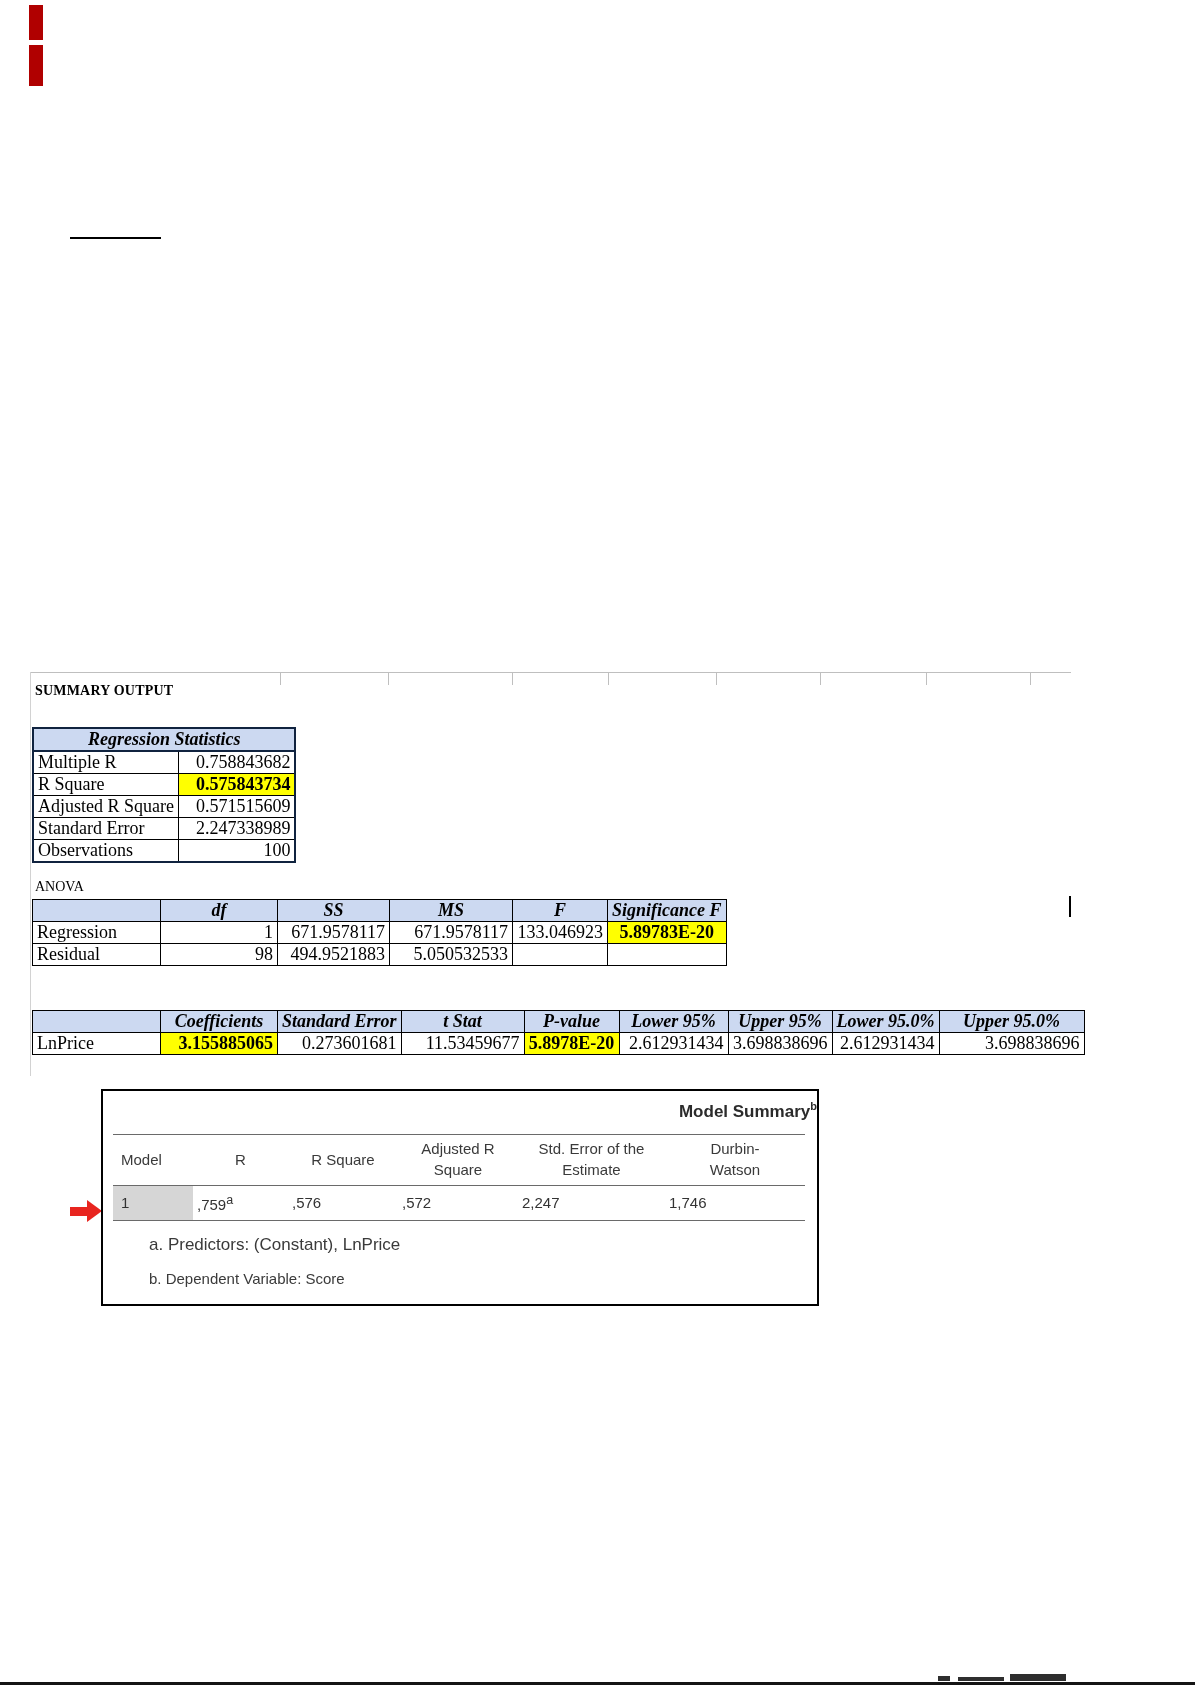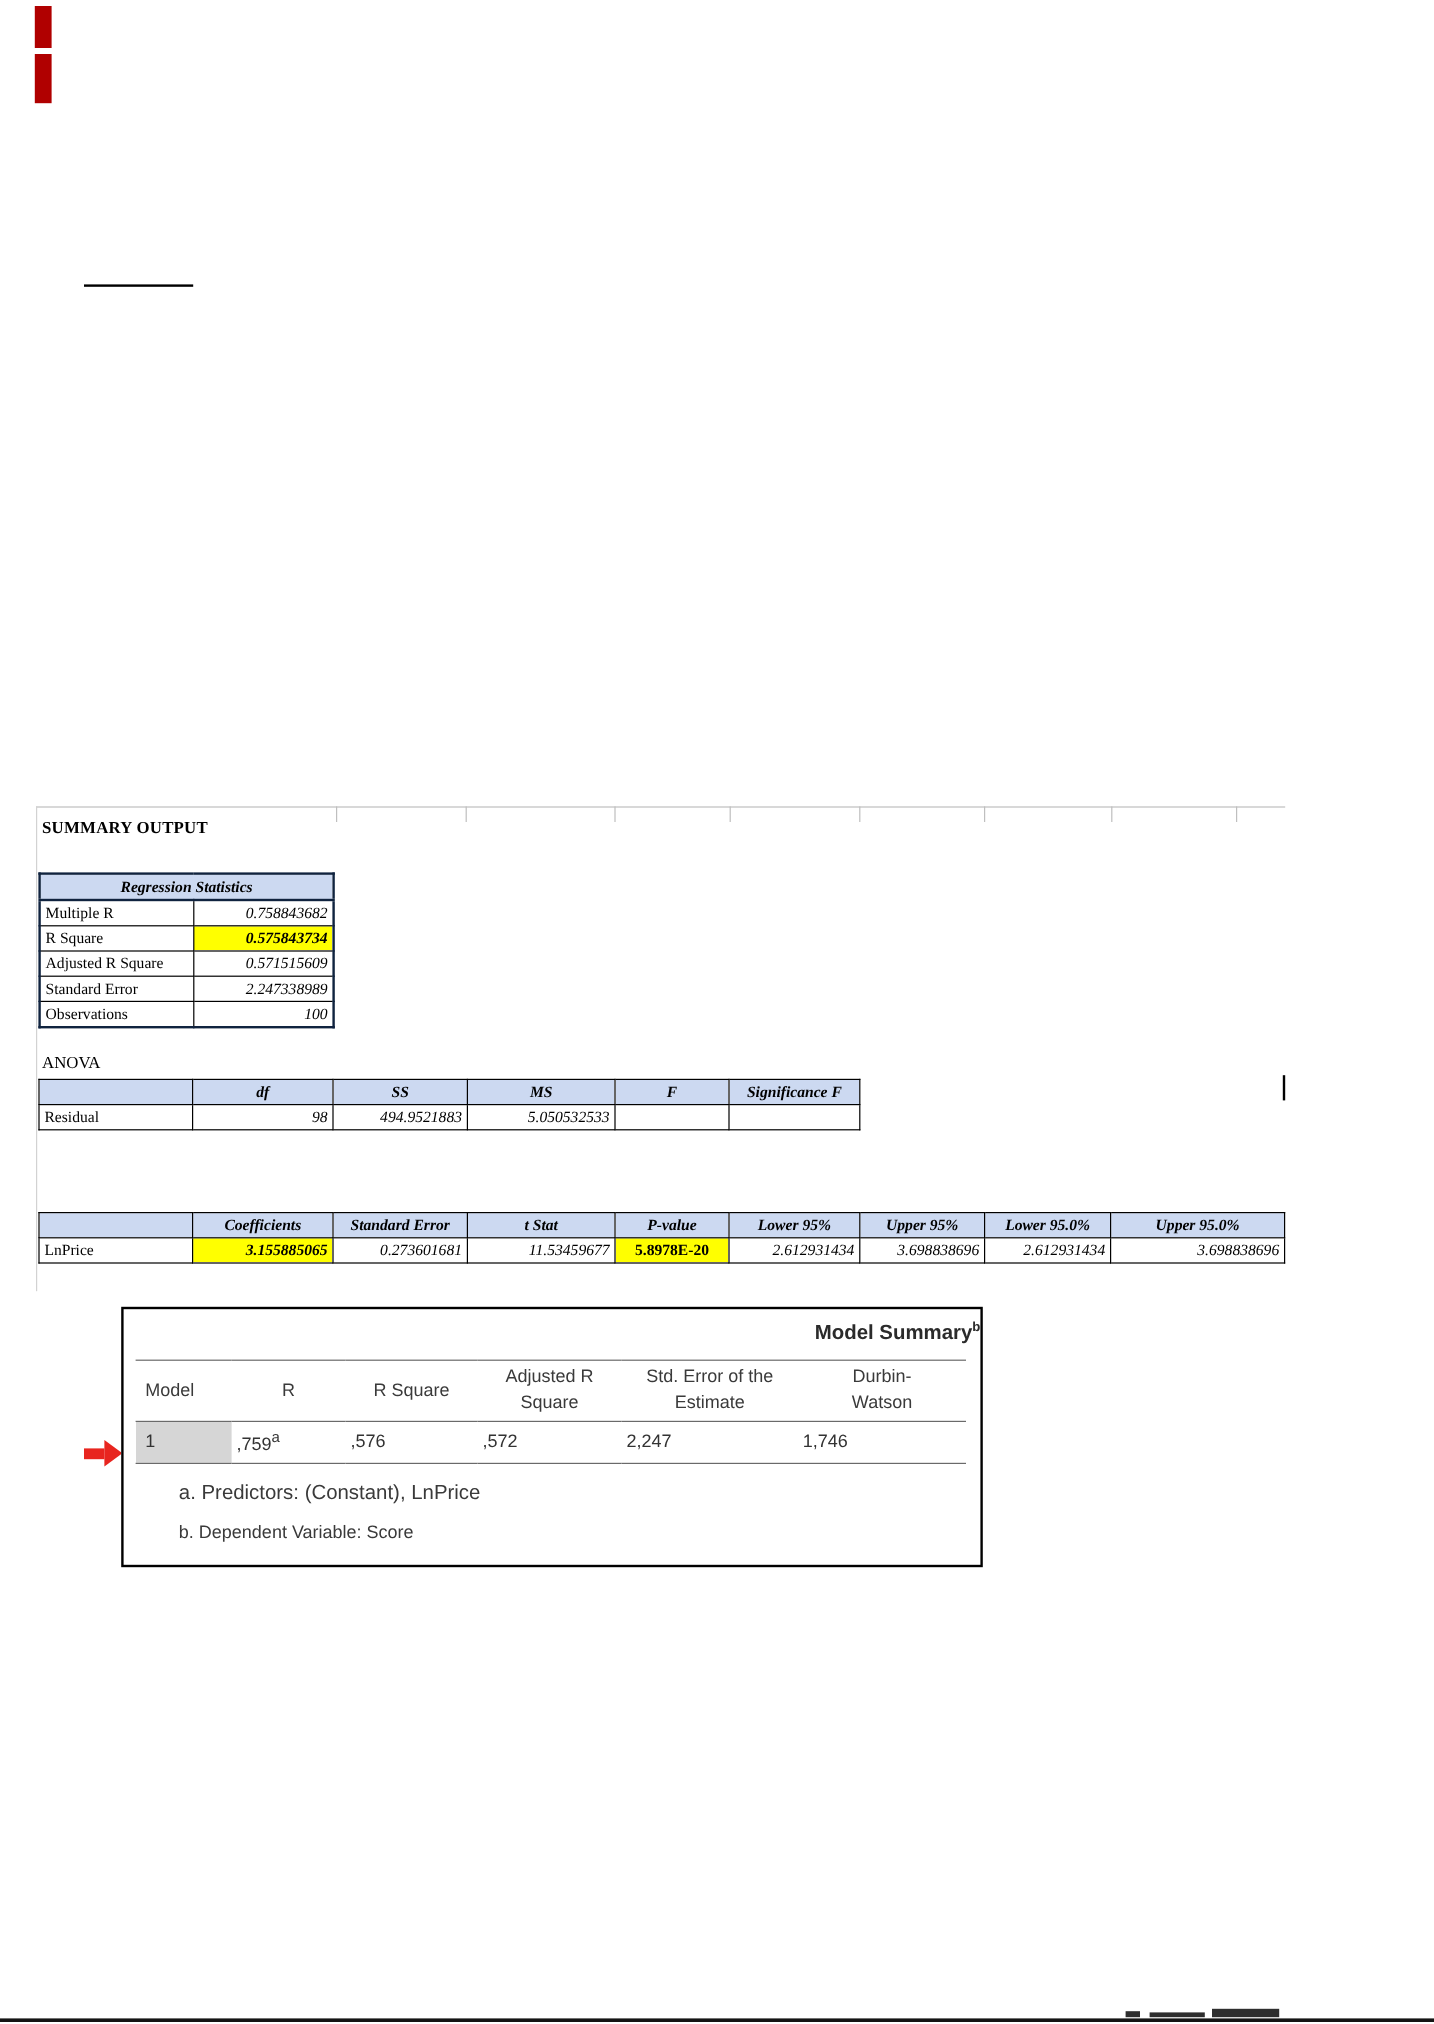--- a/index.html
+++ b/index.html
@@ -19,24 +19,24 @@
   .grid-v-left { position:absolute; left:30px; top:672px; width:1px; height:404px; background:#d2d2d2; }
   .tick { position:absolute; top:672px; width:1px; height:13px; background:#bfbfbf; }
 
   .summary-label { position:absolute; left:35px; top:683px; font-weight:bold; font-size:14px; letter-spacing:.2px; }
   .anova-label   { position:absolute; left:35px; top:879px; font-size:14px; }
 
   .cursor-mark { position:absolute; left:1069px; top:896px; width:2px; height:21px; background:#000; }
 
   
   .xl { position:absolute; border-collapse:collapse; table-layout:fixed; font-family:"Liberation Serif", serif;
-        font-size:13px; color:#000; background:#fff; }
+        font-size:18px; color:#000; background:#fff; }
   .xl td { border:1px solid #000; padding:0 4px; height:20px; overflow:hidden; white-space:nowrap; }
   .xl .hdr { background:#ccd9f1; font-weight:bold; font-style:italic; text-align:center; }
-  .xl .num { text-align:right;font-style:italic; }
+  .xl .num { text-align:right; }
   .xl .yellow { background:#ffff00; font-weight:bold; }
   .xl .ctr { text-align:center; }
 
   .rs-table   { left:32px; top:727px;  border:2px solid #10233f; }
   .rs-table td.title { border-bottom:2px solid #10233f; }
   .anova-table{ left:32px; top:899px; }
   .coef-table { left:32px; top:1010px; }
 
   
   .spss-box { position:absolute; left:101px; top:1089px; width:718px; height:217px; box-sizing:border-box;
@@ -137,20 +137,28 @@
         <col style="width:109px">
     </colgroup>
     <tbody>
         <tr>
       <td class="hdr"></td>
       <td class="hdr">df</td>
       <td class="hdr">SS</td>
       <td class="hdr">MS</td>
       <td class="hdr">F</td>
       <td class="hdr">Significance F</td>
+    </tr>
+    <tr>
+      <td>Regression</td>
+      <td class="num">1</td>
+      <td class="num">671.9578117</td>
+      <td class="num">671.9578117</td>
+      <td class="num">133.046923</td>
+      <td class="yellow ctr">5.89783E-20</td>
     </tr>
     <tr>
       <td>Residual</td>
       <td class="num">98</td>
       <td class="num">494.9521883</td>
       <td class="num">5.050532533</td>
       <td class="num"></td>
       <td class="num"></td>
     </tr>
   </tbody>

